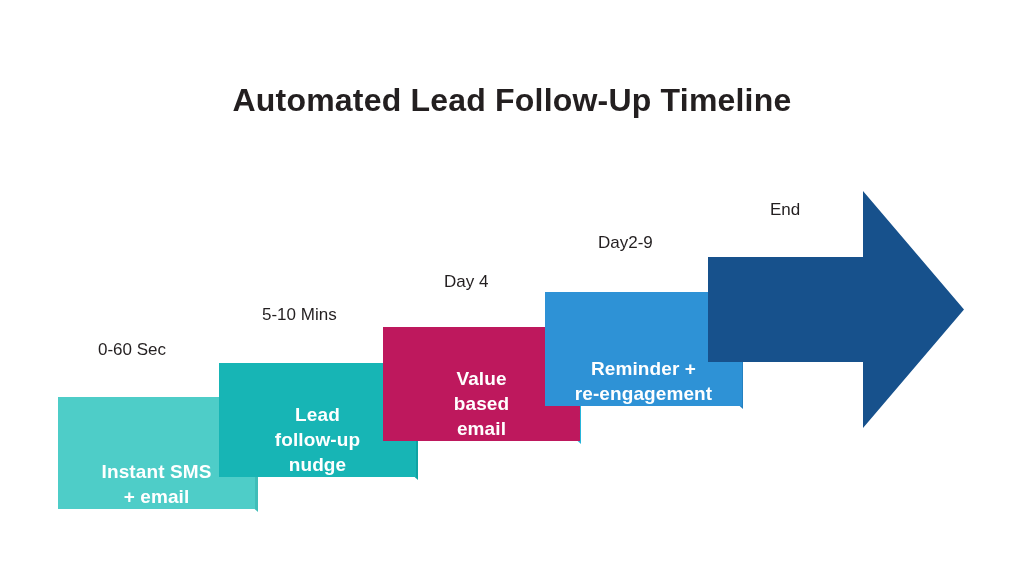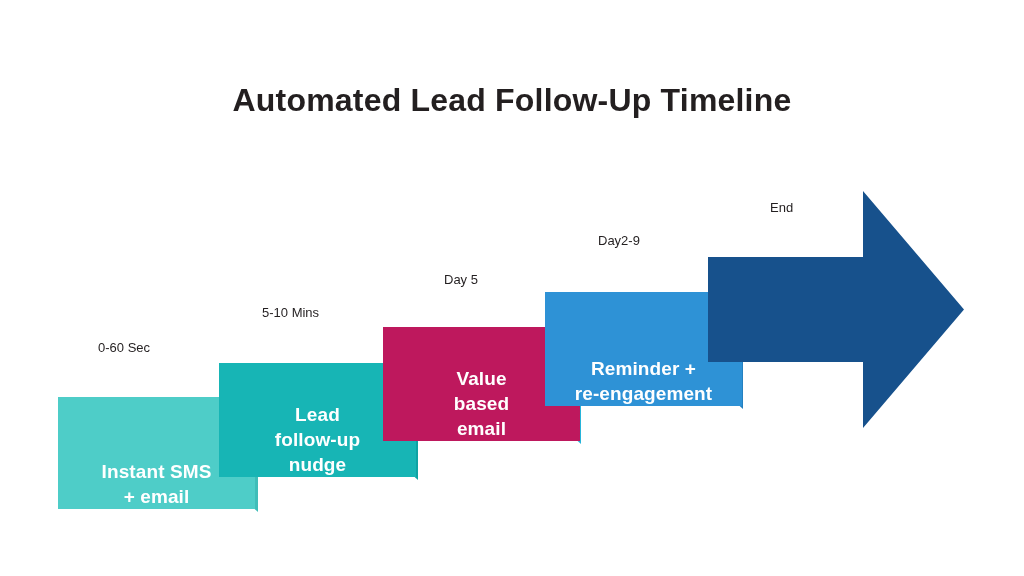--- a/index.html
+++ b/index.html
@@ -26,21 +26,21 @@
     width: 1024px;
     text-align: center;
     font-size: 32px;
     font-weight: bold;
     color: #231f20;
     letter-spacing: 0.2px;
     margin-top: 24px;
   }
   .stage-label {
     position: absolute;
-    font-size: 13px;
+    font-size: 17px;
     color: #231f20;
     font-weight: normal;
     white-space: nowrap;
   }
   .step {
     position: absolute;
     box-sizing: border-box;
     display: flex;
     align-items: flex-end;
     justify-content: center;
@@ -111,21 +111,21 @@
   <div class="shadow" style="left:501px; top:372px; width:80px; height:72px;">
     <svg width="80" height="72" viewBox="0 0 80 72">
       <polygon points="0,0 80,0 80,72" fill="#27b4da"></polygon>
     </svg>
   </div>
   <div class="step" style="left:383px; top:327px; width:197px; height:114px; background:#be185d;">
     <span>Value
 based
 email</span>
   </div>
-  <div class="stage-label" style="left:444px; top:272px;">Day 5</div>
+  <div class="stage-label" style="left:444px; top:272px;">Day 4</div>
 
   <div class="shadow" style="left:663px; top:337px; width:80px; height:72px;">
     <svg width="80" height="72" viewBox="0 0 80 72">
       <polygon points="0,0 80,0 80,72" fill="#2480c0"></polygon>
     </svg>
   </div>
   <div class="step" style="left:545px; top:292px; width:197px; height:114px; background:#2e92d6;">
     <span>Reminder +
 re-engagement</span>
   </div>

